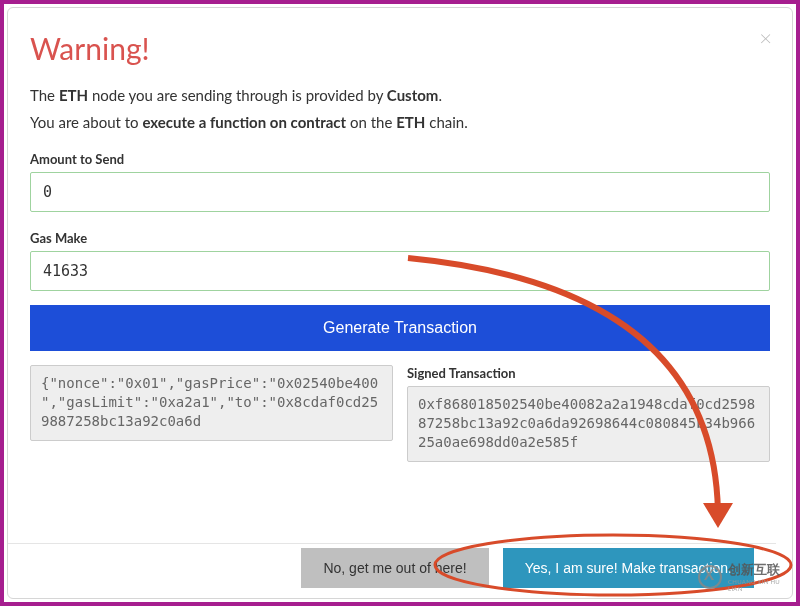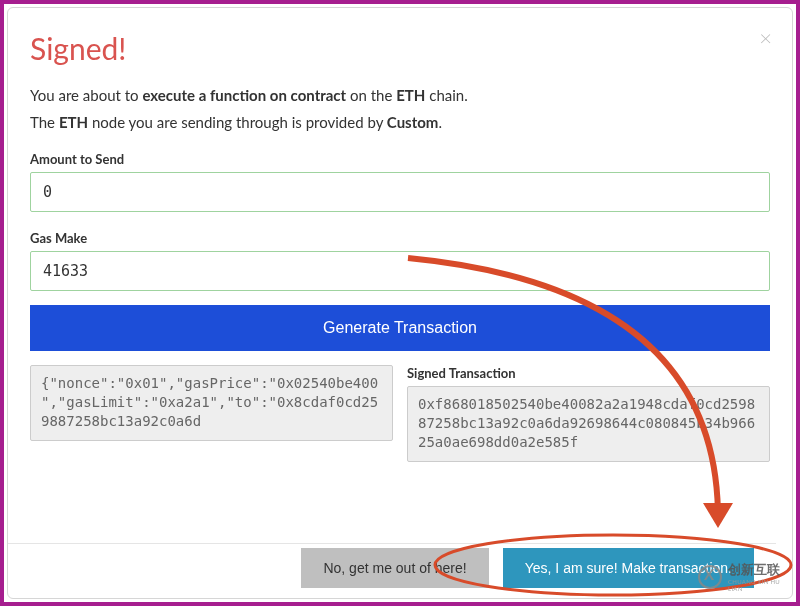--- a/index.html
+++ b/index.html
@@ -192,27 +192,27 @@
     }
   </style>
 </head>
 <body>
 
 <div class="outer-frame">
   <div class="inner-frame">
     <div class="close-x">×</div>
 
     <div class="content">
-      <h1 class="warning-title">Signed!</h1>
-
+      <h1 class="warning-title">Warning!</h1>
+
+      <p class="para">
+        <span>The </span><strong>ETH</strong><span> node you are sending through is provided by </span><strong>Custom</strong><span>.</span>
+      </p>
       <p class="para">
         <span>You are about to </span><strong>execute a function on contract</strong><span> on the </span><strong>ETH</strong><span> chain.</span>
-      </p>
-      <p class="para">
-        <span>The </span><strong>ETH</strong><span> node you are sending through is provided by </span><strong>Custom</strong><span>.</span>
       </p>
 
       <div class="field-label">Amount to Send</div>
       <input class="text-input" type="text" value="0" style="">
 
       <div class="field-label">Gas Make</div>
       <input class="text-input" type="text" value="41633" style="">
 
       <button class="generate-btn">Generate Transaction</button>
 

